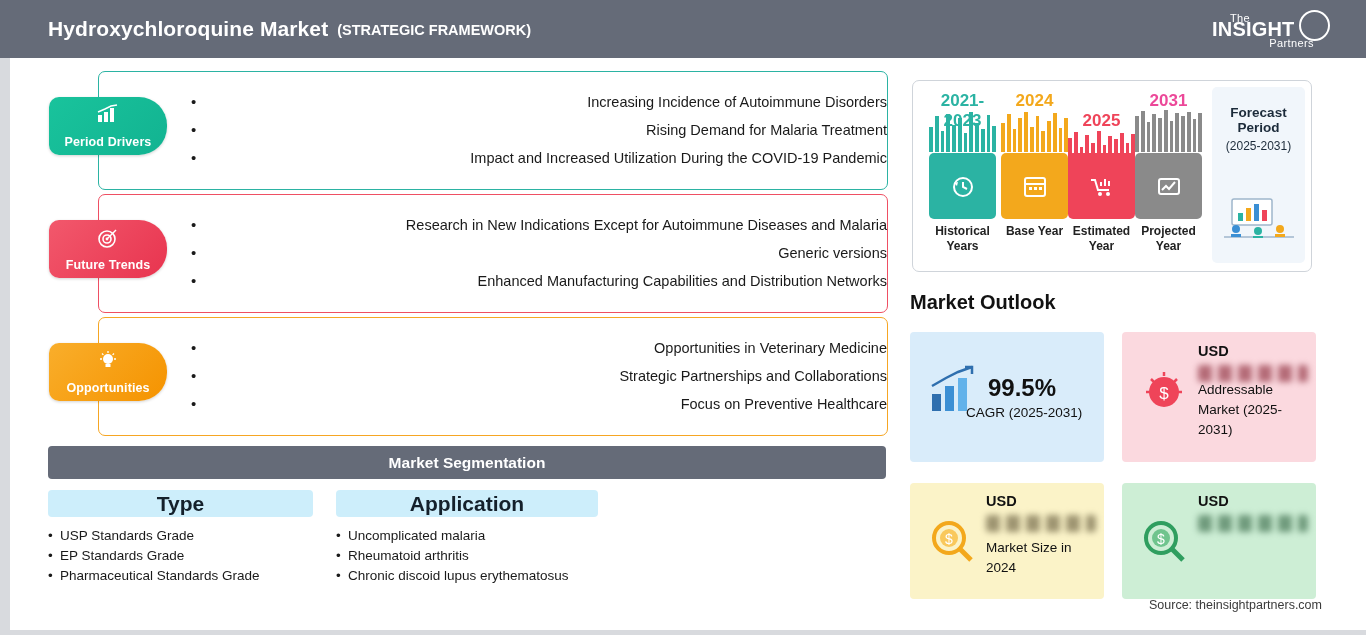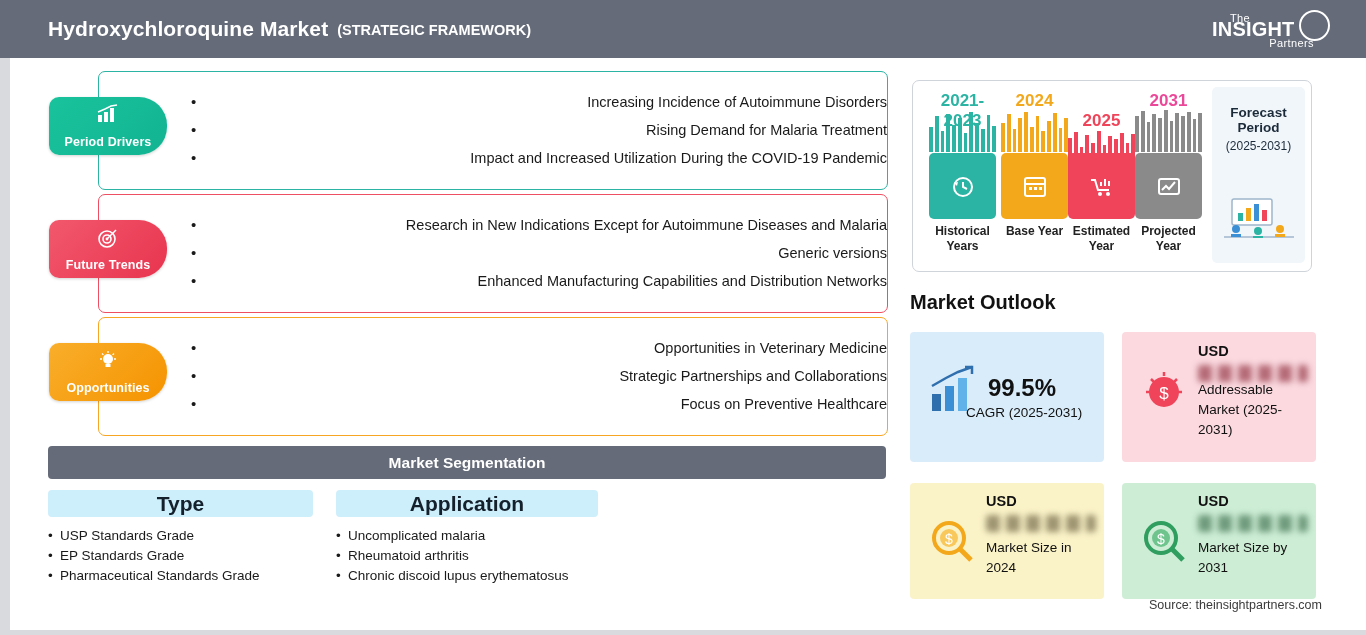--- a/index.html
+++ b/index.html
@@ -612,21 +612,20 @@
       <path d="M36 36 L47 47" stroke="#f3a81c" stroke-width="5"></path>
       <circle cx="25" cy="25" r="9" fill="#f9c85c"></circle>
       <text x="25" y="31" font-size="14" font-family="Liberation Sans, sans-serif" fill="#fff" text-anchor="middle">$</text>
     </svg>
   </div>
 </div>
 
 <div class="mcard m4">
   <div class="m-usd" style="top:10px">USD</div>
   <div class="m-blur green" style="top:32px"></div>
-  <div class="m-cap" style="top:55px">Market Size by 2031</div>
   <div class="m-icon" style="top:30px">
     <svg width="56" height="56" viewBox="0 0 56 56" aria-hidden="true">
       <circle cx="25" cy="25" r="15" fill="none" stroke="#2f9e5f" stroke-width="4"></circle>
       <path d="M36 36 L47 47" stroke="#2f9e5f" stroke-width="5"></path>
       <circle cx="25" cy="25" r="9" fill="#6fc48d"></circle>
       <text x="25" y="31" font-size="14" font-family="Liberation Sans, sans-serif" fill="#fff" text-anchor="middle">$</text>
     </svg>
   </div>
 </div>
 

